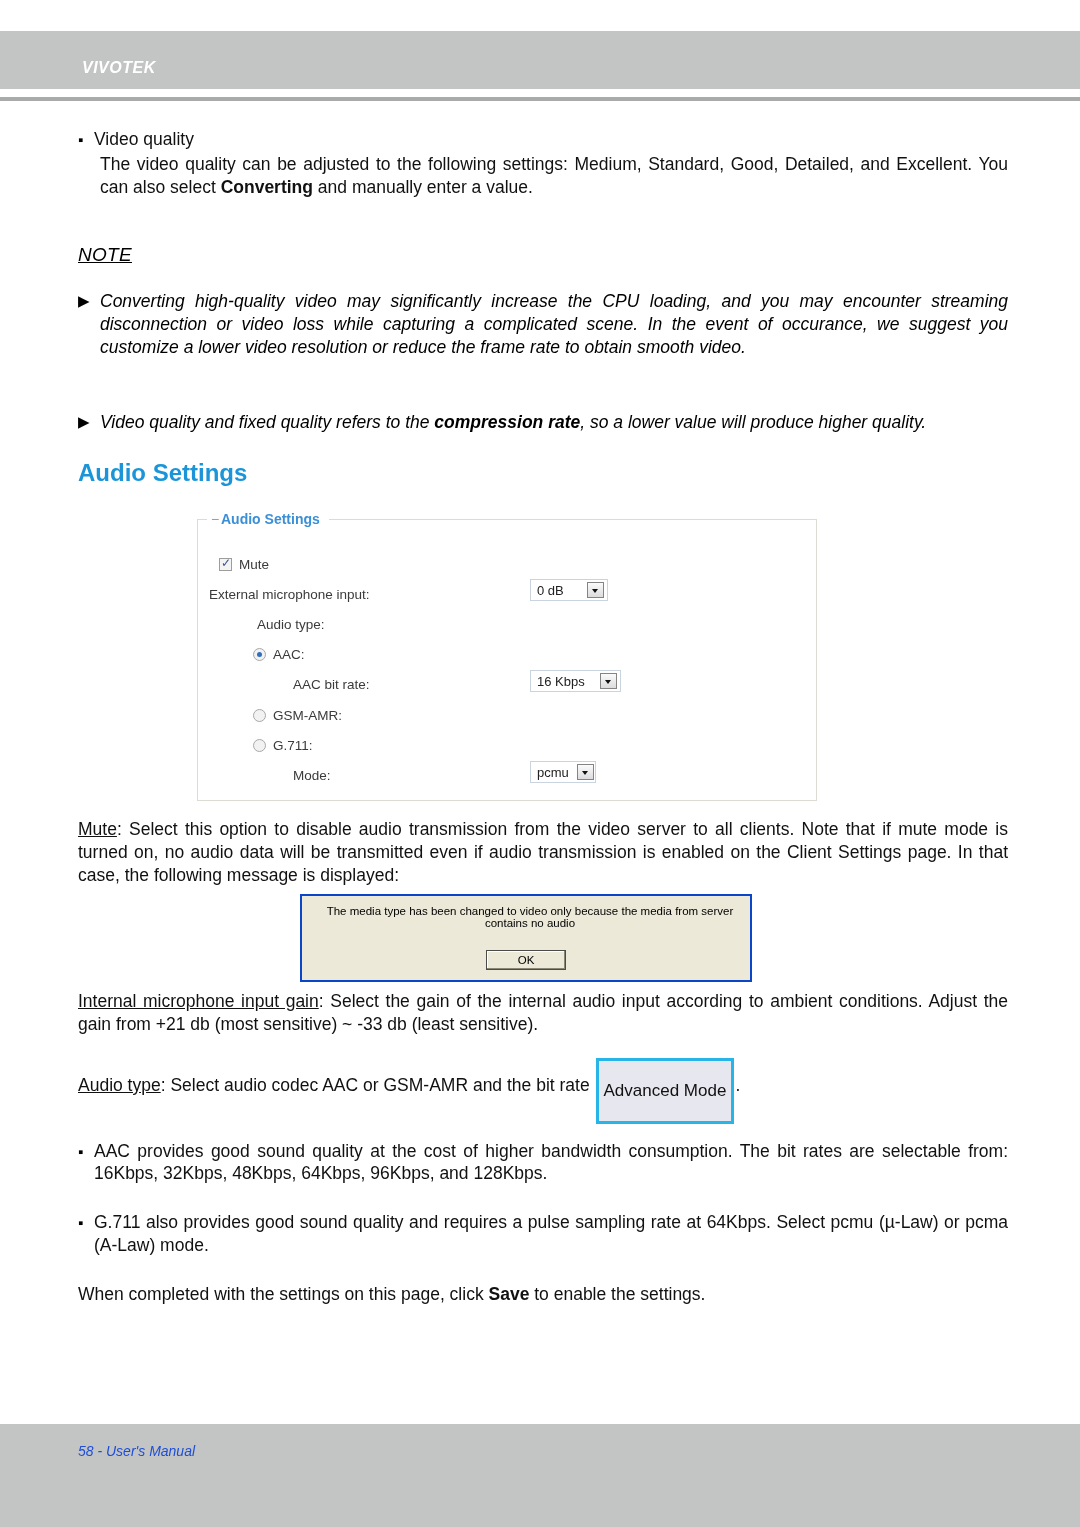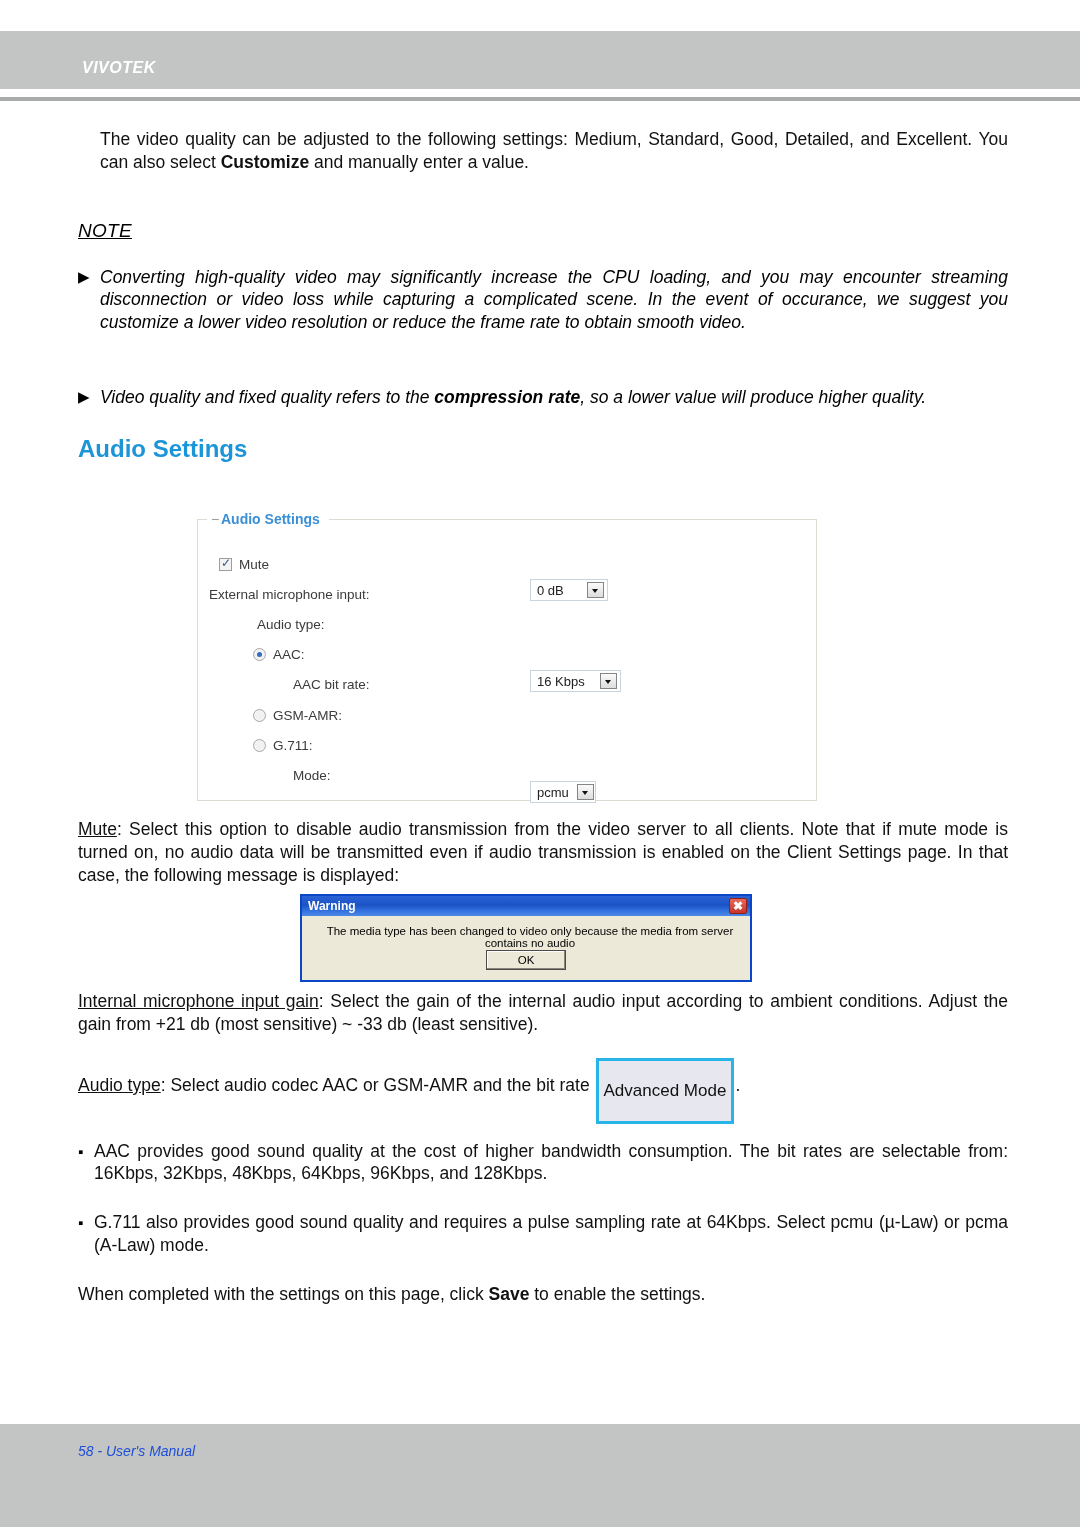--- a/index.html
+++ b/index.html
@@ -312,21 +312,25 @@
 </style>
 </head>
 <body>
 
 <div class="page-header"></div>
 <div class="brand">VIVOTEK</div>
 <div class="header-rule"></div>
 
 <div class="content">
 
-  <p class="para indent-1" style="margin-bottom:46px;"><span>The video quality can be adjusted to the following settings: Medium, Standard, Good, Detailed, and Excellent. You can also select </span><b>Customize</b><span> and manually enter a value.</span></p>
+  <div class="bullet-row" style="margin-bottom:2px;">
+    <span class="bullet-sq"></span>
+    <span class="bullet-body para nojust">Video quality</span>
+  </div>
+  <p class="para indent-1" style="margin-bottom:46px;"><span>The video quality can be adjusted to the following settings: Medium, Standard, Good, Detailed, and Excellent. You can also select </span><b>Converting</b><span> and manually enter a value.</span></p>
 
   <p class="note-title" style="margin-bottom:24px;">NOTE</p>
 
   <div class="note-item" style="margin-bottom:52px;">
     <span class="note-arrow"></span>
     <span class="note-text">Converting high-quality video may significantly increase the CPU loading, and you may encounter streaming disconnection or video loss while capturing a complicated scene. In the event of occurance, we suggest you customize a lower video resolution or reduce the frame rate to obtain smooth video.</span>
   </div>
 
   <div class="note-item" style="margin-bottom:26px;">
     <span class="note-arrow"></span>
@@ -382,36 +386,32 @@
 
   <div class="ui-row" style="left:56px; top:219px;">
     <span class="rad"></span>
     <span class="ui-label">G.711:</span>
   </div>
 
   <div class="ui-row" style="left:96px; top:249px;">
     <span class="ui-label">Mode:</span>
   </div>
   <div class="ui-row" style="left:333px; top:242px;">
-    <span class="sel" style="width:66px;margin-top:20px;">
+    <span class="sel" style="width:66px;">
       <span class="val">pcmu</span>
       <span class="arrow"></span>
     </span>
   </div>
 </div>
 
 <div style="position:absolute; left:78px; top:818px; width:930px;">
   <p class="para"><span class="u">Mute</span><span>: Select this option to disable audio transmission from the video server to all clients. Note that if mute mode is turned on, no audio data will be transmitted even if audio transmission is enabled on the Client Settings page. In that case, the following message is displayed:</span></p>
 </div>
 
 <div class="dlg">
-  <div class="dlg-title">
-    <span>Warning</span>
-    <span class="dlg-close">✖</span>
-  </div>
   <div class="dlg-msg">The media type has been changed to video only because the media from server contains no audio</div>
   <div class="dlg-btn">OK</div>
 </div>
 
 <div style="position:absolute; left:78px; top:990px; width:930px;">
 
   <p class="para" style="margin-bottom:22px;"><span class="u">Internal microphone input gain</span><span>: Select the gain of the internal audio input according to ambient conditions. Adjust the gain from +21 db (most sensitive) ~ -33 db (least sensitive).</span></p>
 
   <p class="para nojust" style="margin-bottom:16px;"><span class="u">Audio type</span><span>: Select audio codec AAC or GSM-AMR and the bit rate </span><span class="adv-badge">Advanced Mode</span><span>.</span></p>
 

